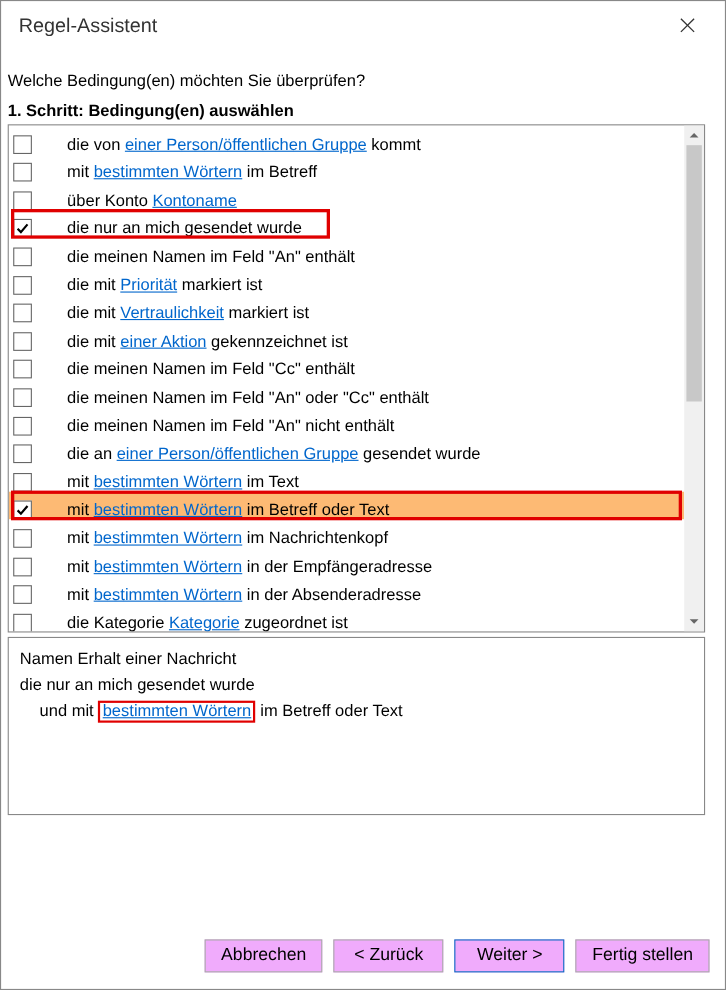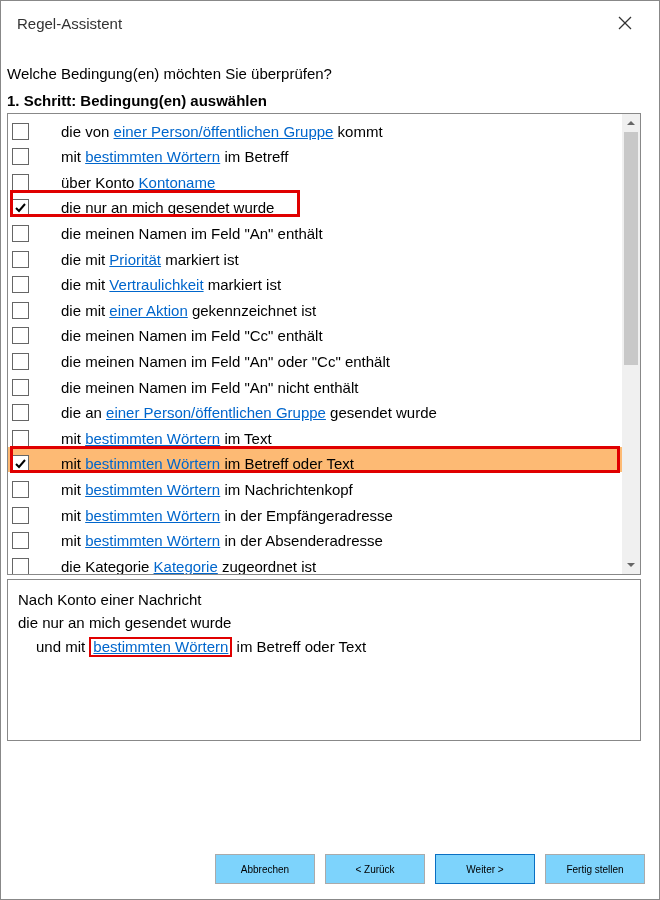--- a/index.html
+++ b/index.html
@@ -17,21 +17,21 @@
   border: 1px solid #888;
   display: flex; flex-direction: column;
   background: #fff;
 }
 .titlebar {
   height: 44px;
   display: flex; align-items: center;
   padding: 0 14px 0 16px;
   color: #333;
 }
-.titlebar-title { flex: 1; font-size: 15px; }
+.titlebar-title { flex: 1; font-size: 18px; }
 .titlebar-close {
   width: 40px; height: 32px;
   display: flex; align-items: center; justify-content: center;
   cursor: pointer;
 }
 .titlebar-close svg { width: 14px; height: 14px; stroke: #333; stroke-width: 1.2; }
 
 .content {
   padding: 8px 18px 0 6px;
   display: flex; flex-direction: column;
@@ -117,24 +117,24 @@
 .buttonbar {
   height: 60px;
   display: flex; align-items: center; justify-content: flex-end;
   gap: 10px;
   padding: 0 14px;
 }
 .btn {
   min-width: 100px;
   height: 30px;
   padding: 0 14px;
-  background: #7dd3fc;
+  background: #f0abfc;
   border: 1px solid #aaa;
   font-family: inherit;
-  font-size: 10px;
+  font-size: 16px;
   cursor: pointer;
 }
 .btn.primary { border: 1.5px solid #0a6fc2; }
 
 
 .link-redbox {
   display: inline-block;
   border: 2.5px solid #e00000;
   padding: 0 2px;
   line-height: 1.1;
@@ -261,21 +261,21 @@
 
       <div id="red-overlays">
           <div class="highlight-red" style="left: 2px; top: 75.8px; height: 27.6px; width: 290px;"></div>
           <div class="highlight-red" style="left: 2px; top: 331.8px; height: 27.6px; right: 20px;"></div>
         </div>
     </div>
 
 
     <div class="descbox">
       <div class="desc">
-        <div>Nach Konto einer Nachricht</div>
+        <div>Namen Erhalt einer Nachricht</div>
         <div>die nur an mich gesendet wurde</div>
         <div>
           <span class="indent">
             <span>und mit </span><span class="link-redbox"><a href="#">bestimmten Wörtern</a></span><span> im Betreff oder Text</span>
           </span>
         </div>
       </div>
     </div>
 
   </div>

